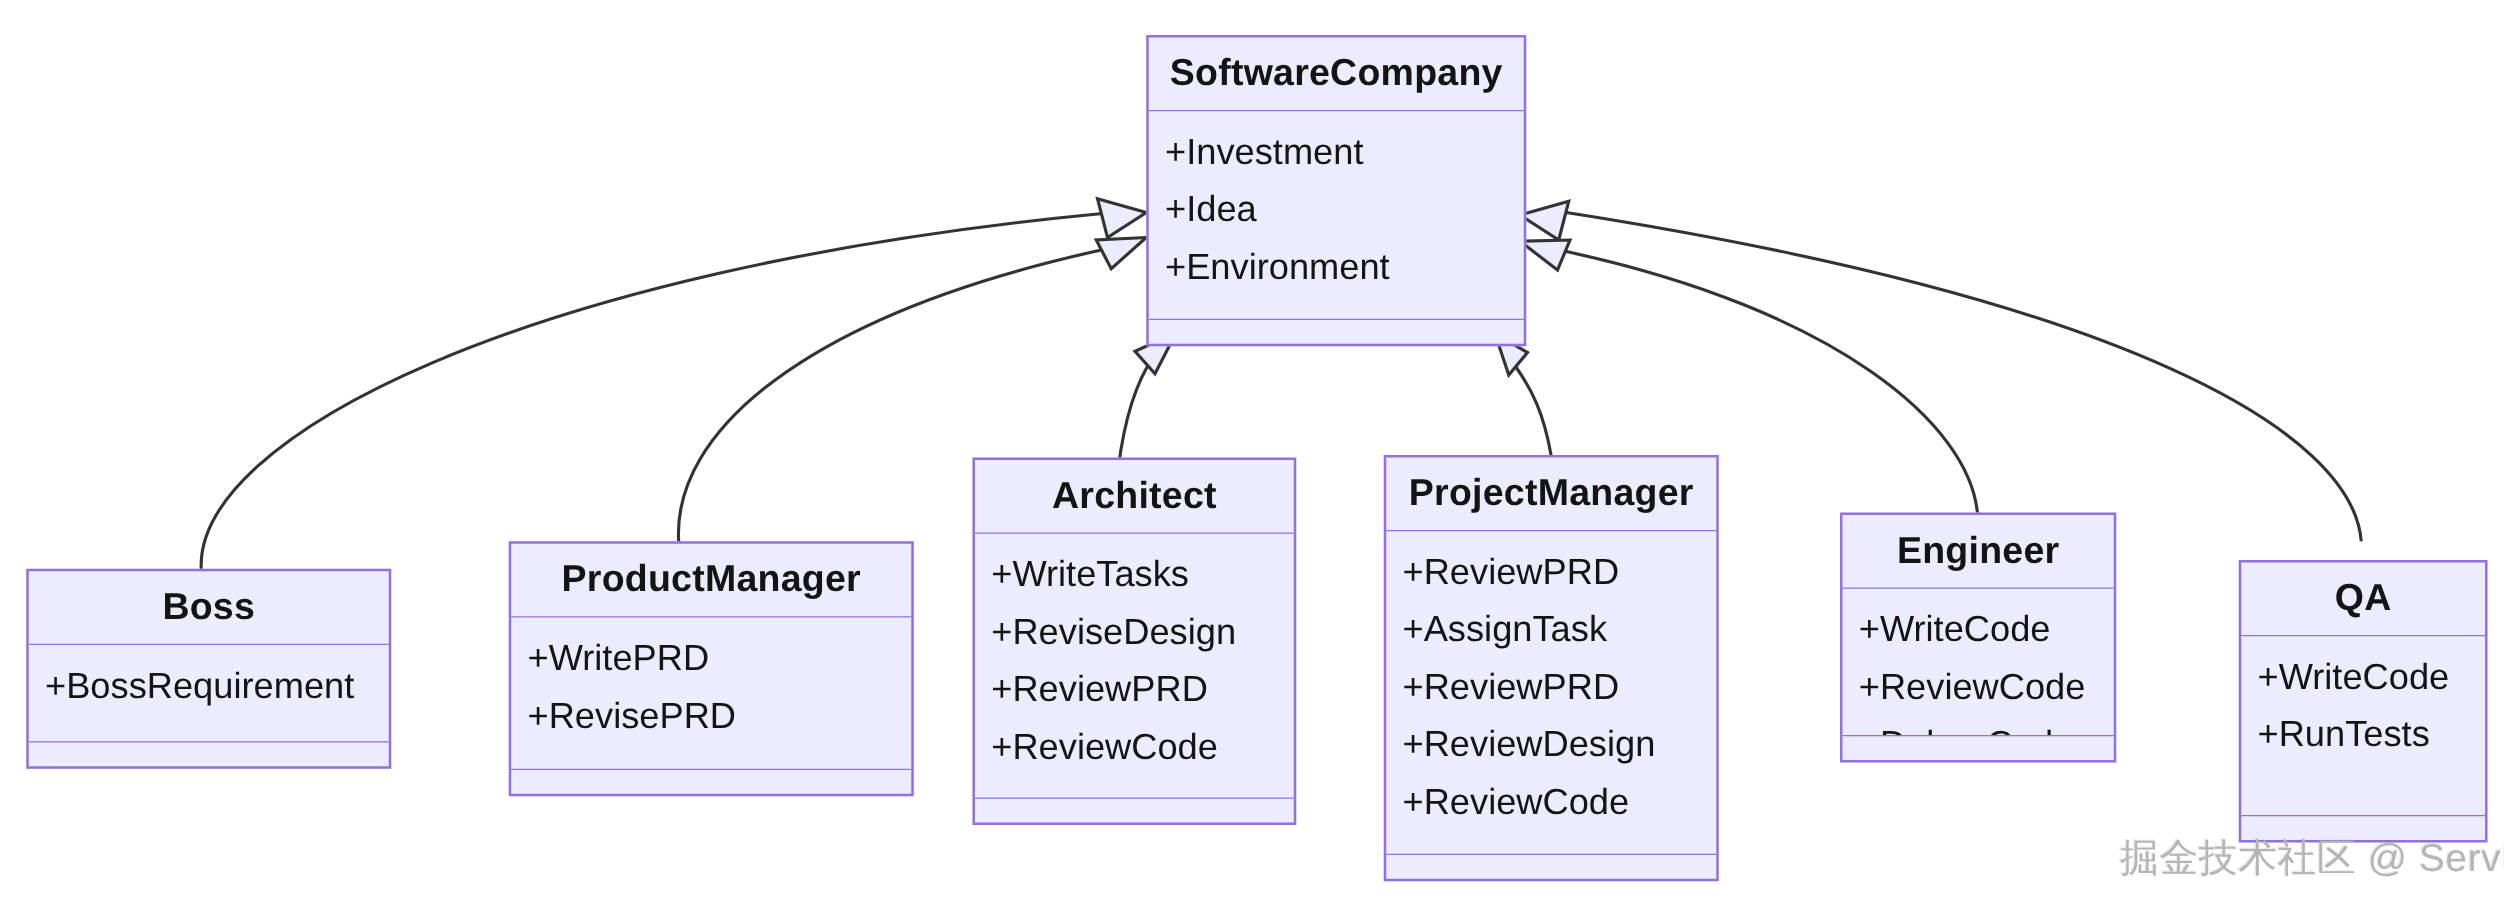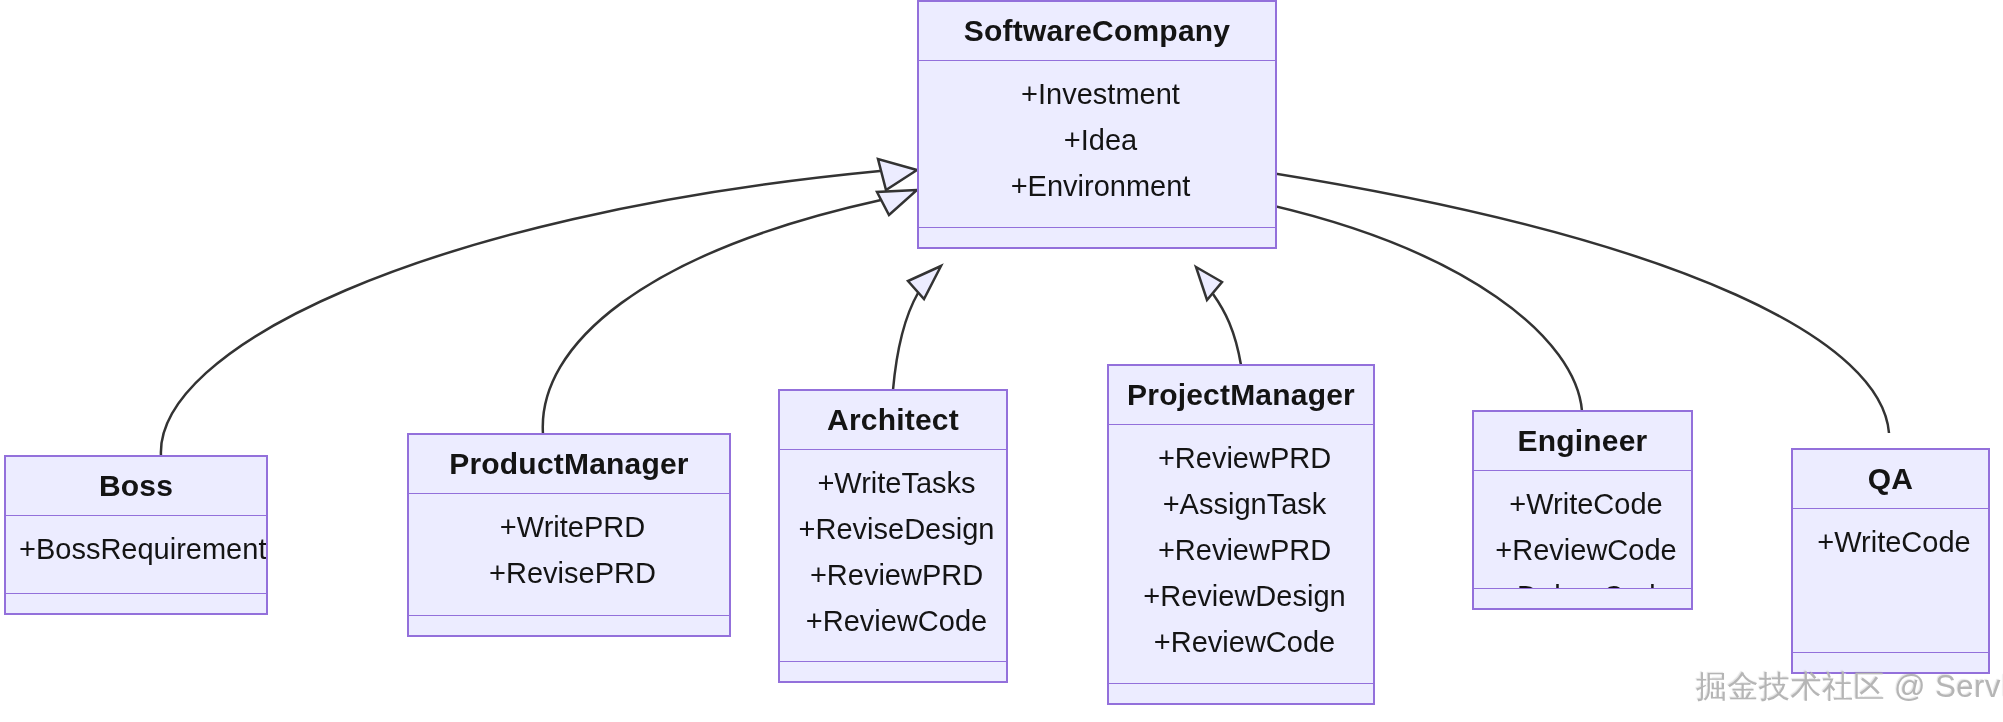--- a/index.html
+++ b/index.html
@@ -24,21 +24,20 @@
     border-bottom:1.5px solid #9370DB;
     display:flex;align-items:center;justify-content:center;
     font-weight:bold;font-size:30px;
     letter-spacing:0.2px;
   }
   .uml-attrs{
     flex:1 1 auto;
     border-bottom:1.5px solid #9370DB;
     padding:10px 6px 0 13px;
     overflow:hidden;
-    text-align:center;
   }
   .uml-attr{
     font-size:29px;line-height:46px;white-space:nowrap;
   }
   .uml-empty{height:19px;flex:0 0 auto;}
   .watermark{
     position:absolute;
     left:1696px;top:666px;
     font-size:31px;
     color:#b5b5b5;
@@ -64,48 +63,48 @@
     <g fill="#ECECFF" stroke="#333333" stroke-width="2.5" stroke-linejoin="miter">
       <polygon points="917,170 878,159 886,190"></polygon>
       <polygon points="917,190 877,192 889,215"></polygon>
       <polygon points="941,266 908,281 924,299"></polygon>
       <polygon points="1196,267 1222,282 1207,300"></polygon>
       <polygon points="1216,172 1255,161 1247,192"></polygon>
       <polygon points="1216,193 1256,192 1246,216"></polygon>
     </g>
   </svg>
 
-  <div class="uml-class" style="left:917px;top:0;width:360px;height:249px">
+  <div class="uml-class" style="left:917px;top:28px;width:304px;height:249px">
     <div class="uml-title">SoftwareCompany</div>
     <div class="uml-attrs">
       <div class="uml-attr">+Investment</div>
       <div class="uml-attr">+Idea</div>
       <div class="uml-attr">+Environment</div>
     </div>
     <div class="uml-empty"></div>
   </div>
 
-  <div class="uml-class" style="left:4px;top:455px;width:264px;height:160px">
+  <div class="uml-class" style="left:21px;top:455px;width:292px;height:160px">
     <div class="uml-title">Boss</div>
     <div class="uml-attrs">
       <div class="uml-attr">+BossRequirement</div>
     </div>
     <div class="uml-empty"></div>
   </div>
 
   <div class="uml-class" style="left:407px;top:433px;width:324px;height:204px">
     <div class="uml-title">ProductManager</div>
     <div class="uml-attrs">
       <div class="uml-attr">+WritePRD</div>
       <div class="uml-attr">+RevisePRD</div>
     </div>
     <div class="uml-empty"></div>
   </div>
 
-  <div class="uml-class" style="left:778px;top:389px;width:230px;height:294px">
+  <div class="uml-class" style="left:778px;top:366px;width:259px;height:294px">
     <div class="uml-title">Architect</div>
     <div class="uml-attrs">
       <div class="uml-attr">+WriteTasks</div>
       <div class="uml-attr">+ReviseDesign</div>
       <div class="uml-attr">+ReviewPRD</div>
       <div class="uml-attr">+ReviewCode</div>
     </div>
     <div class="uml-empty"></div>
   </div>
 
@@ -128,19 +127,20 @@
       <div class="uml-attr">+ReviewCode</div>
       <div class="uml-attr">+DebugCode</div>
     </div>
     <div class="uml-empty"></div>
   </div>
 
   <div class="uml-class" style="left:1791px;top:448px;width:199px;height:226px">
     <div class="uml-title">QA</div>
     <div class="uml-attrs">
       <div class="uml-attr">+WriteCode</div>
+      <div class="uml-attr">+RunTests</div>
     </div>
     <div class="uml-empty"></div>
   </div>
 
   <div class="watermark">掘金技术社区 @ ServBay</div>
 
 </div>
 
 </body></html>

